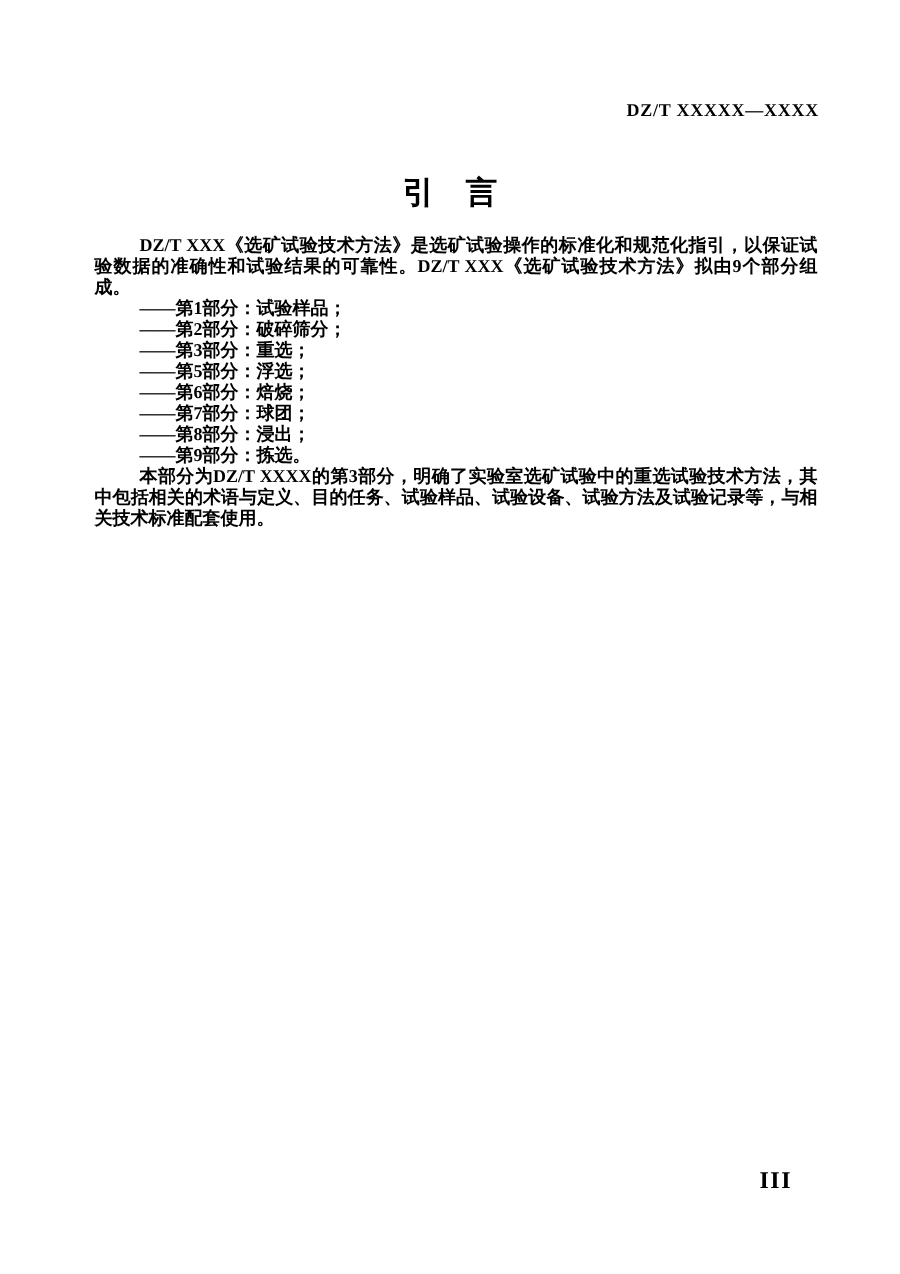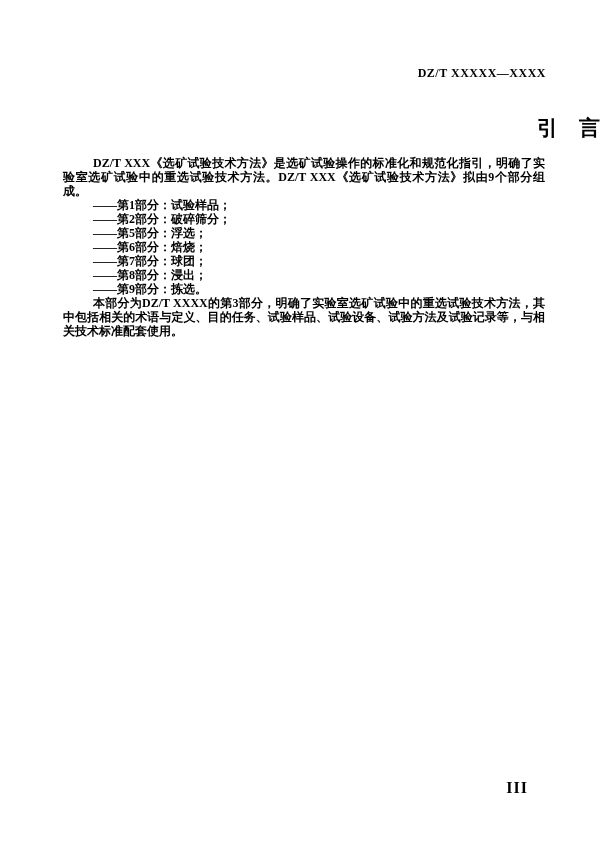--- a/index.html
+++ b/index.html
@@ -23,21 +23,21 @@
     font-size: 12px;
     font-weight: bold;
     letter-spacing: 0.5px;
     white-space: nowrap;
   }
   .doc-title {
     position: absolute;
     top: 114px;
     left: 0;
     width: 100%;
-    text-align: right;
+    text-align: center;
     font-family: "Liberation Sans", "DejaVu Sans", sans-serif;
     font-size: 21px;
     font-weight: bold;
   }
   .content {
     position: absolute;
     top: 156px;
     left: 63px;
     right: 55px;
     font-size: 12px;
@@ -69,25 +69,26 @@
 </head>
 <body>
 
 <div class="page">
 
   <div class="doc-code">DZ/T XXXXX—XXXX</div>
 
   <div class="doc-title">引　言</div>
 
   <div class="content">
-    <p class="para">DZ/T XXX《选矿试验技术方法》是选矿试验操作的标准化和规范化指引，明确了实验室选矿试验中的重选试验技术方法。DZ/T XXX《选矿试验技术方法》拟由9个部分组成。</p>
+    <p class="para">DZ/T XXX《选矿试验技术方法》是选矿试验操作的标准化和规范化指引，以保证试验数据的准确性和试验结果的可靠性。DZ/T XXX《选矿试验技术方法》拟由9个部分组成。</p>
 
     <div class="parts-list">
         <p class="part-item">——第1部分：试验样品；</p>
         <p class="part-item">——第2部分：破碎筛分；</p>
+        <p class="part-item">——第3部分：重选；</p>
         <p class="part-item">——第5部分：浮选；</p>
         <p class="part-item">——第6部分：焙烧；</p>
         <p class="part-item">——第7部分：球团；</p>
         <p class="part-item">——第8部分：浸出；</p>
         <p class="part-item">——第9部分：拣选。</p>
       </div>
 
     <p class="para">本部分为DZ/T XXXX的第3部分，明确了实验室选矿试验中的重选试验技术方法，其中包括相关的术语与定义、目的任务、试验样品、试验设备、试验方法及试验记录等，与相关技术标准配套使用。</p>
   </div>
 

